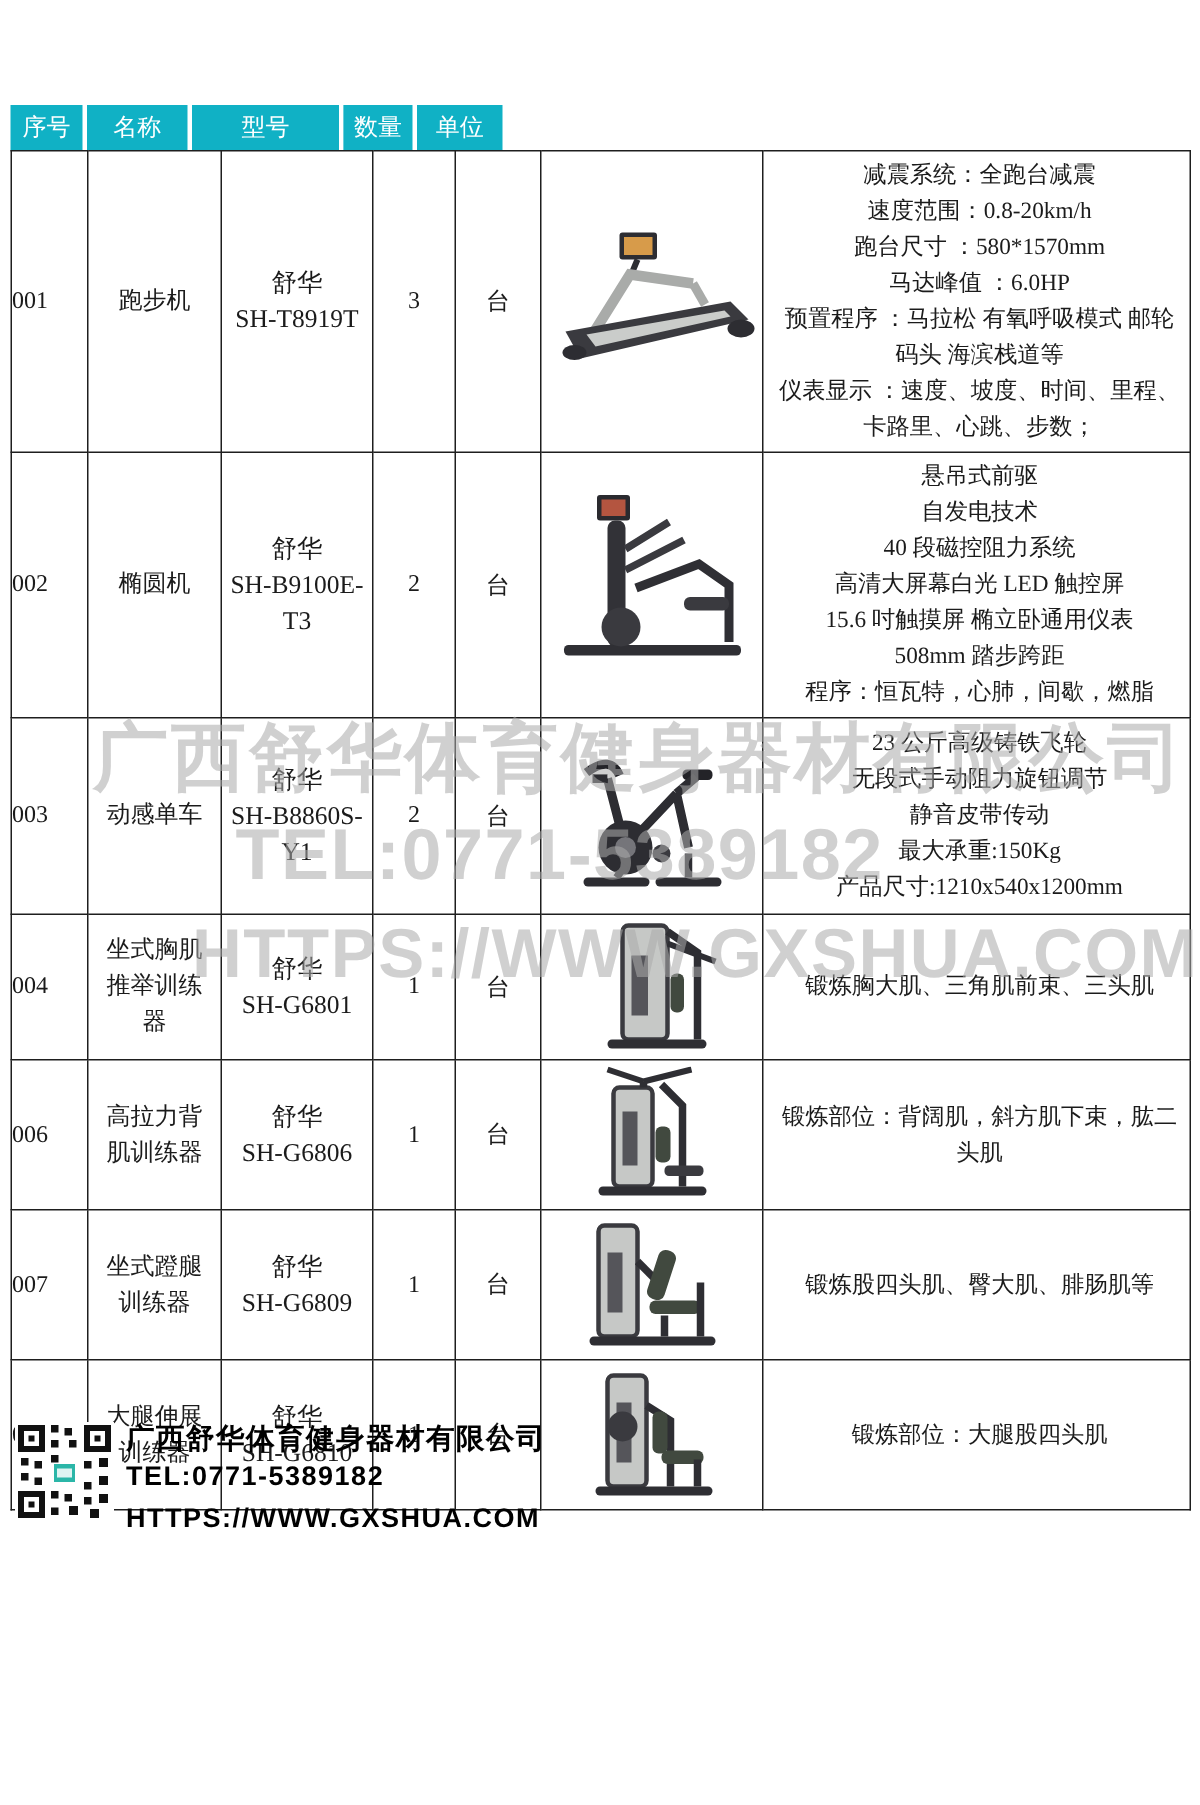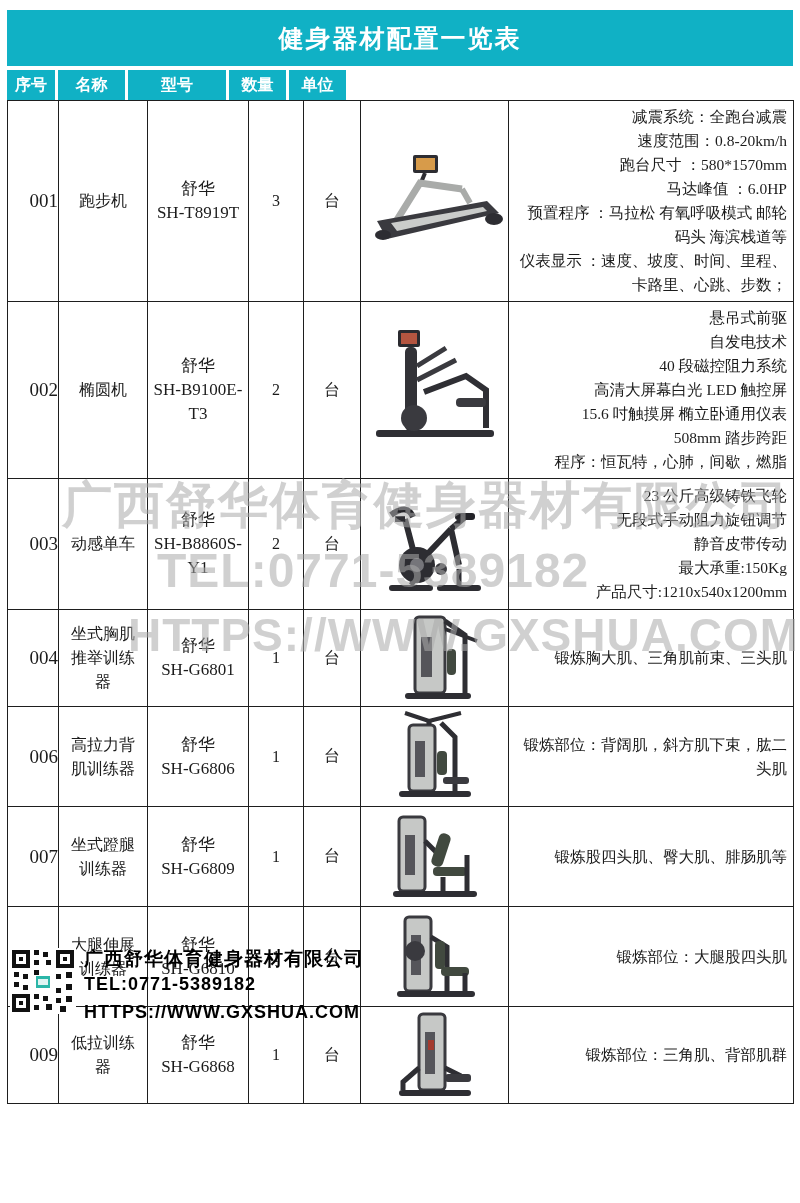--- a/index.html
+++ b/index.html
@@ -11,39 +11,39 @@
   .title-bar{
     position:absolute;left:7px;top:10px;width:786px;height:56px;
     background:#10b1c5;color:#ffffff;display:flex;align-items:center;justify-content:center;
     font-family:"Liberation Sans","DejaVu Sans",sans-serif;font-weight:bold;font-size:25px;letter-spacing:2px;
   }
   .header-row{
     position:absolute;left:7px;top:70px;width:786px;height:30px;display:flex;background:#ffffff;
   }
   .header-cell{
     background:#10b1c5;color:#ffffff;display:flex;align-items:center;justify-content:center;
-    font-family:"Liberation Sans","DejaVu Sans",sans-serif;font-weight:bold;font-size:16px;
+    font-family:"Liberation Sans","DejaVu Sans",sans-serif;font-weight:normal;font-size:16px;
     box-sizing:border-box;border-right:3px solid #ffffff;
   }
   .header-cell:last-child{border-right:none;}
   
   table.equip{
     position:absolute;left:7px;top:100px;width:786px;border-collapse:collapse;table-layout:fixed;
   }
   table.equip td{
     border:1px solid #1e1e1e;padding:0;vertical-align:middle;overflow:hidden;
   }
-  .c-no{text-align:right;font-size:19px;}
+  .c-no{text-align:left;font-size:16px;}
   .c-name{text-align:center;font-size:16px;line-height:24px;}
   .c-name .inner{display:inline-block;max-width:68px;word-break:break-all;}
   .c-model{text-align:center;font-size:17px;line-height:24px;white-space:pre-line;}
   .c-qty,.c-unit{text-align:center;font-size:16px;}
   .c-img{text-align:center;}
   .c-notes{font-size:15.5px;line-height:24px;padding:4px 6px 4px 10px !important;
-           white-space:pre-line;text-align:right;vertical-align:middle;}
+           white-space:pre-line;text-align:center;vertical-align:middle;}
   
   .wm{position:absolute;pointer-events:none;color:#ababab;opacity:.55;
       font-family:"Liberation Sans","DejaVu Sans",sans-serif;font-weight:bold;white-space:nowrap;z-index:5;}
   .wm1{left:62px;top:472px;font-size:50px;letter-spacing:2px;}
   .wm2{left:157px;top:543px;font-size:48px;letter-spacing:1px;}
   .wm3{left:128px;top:608px;font-size:46px;letter-spacing:1px;}
   
   .contact{position:absolute;left:0;top:0;z-index:6;pointer-events:none;}
   .contact .line{position:absolute;color:#000;font-family:"Liberation Sans","DejaVu Sans",sans-serif;
       font-weight:bold;white-space:nowrap;}
@@ -52,27 +52,26 @@
   .ct3{left:84px;top:1002px;font-size:18px;letter-spacing:1px;}
   .qr{position:absolute;left:10px;top:948px;}
   
   .machine{display:inline-block;vertical-align:middle;}
 </style>
 </head>
 <body>
 
 <div class="page">
 
-  <div class="title-bar">健身器材配置一览表</div>
 
   <div class="header-row">
     <div class="header-cell" style="width:51px">序号</div>
     <div class="header-cell" style="width:70px">名称</div>
     <div class="header-cell" style="width:101px">型号</div>
-    <div class="header-cell" style="width:60px">数量</div>
+    <div class="header-cell" style="width:49px">数量</div>
     <div class="header-cell" style="width:57px">单位</div>
   </div>
 
   <table class="equip">
     <colgroup>
       <col style="width:51px">
         <col style="width:89px">
         <col style="width:101px">
       <col style="width:55px">
         <col style="width:57px">
@@ -244,39 +243,20 @@
           <path d="M46,26 L62,36 L62,80" stroke="#2e2e33" stroke-width="5" fill="none"></path>
           <rect x="50" y="30" width="10" height="28" rx="4" fill="#41493f"></rect>
           <rect x="56" y="56" width="28" height="9" rx="4" fill="#41493f"></rect>
           <path d="M80,62 L80,80" stroke="#2e2e33" stroke-width="5"></path>
           <rect x="12" y="80" width="78" height="6" rx="3" fill="#2e2e33"></rect>
         </svg>
       </td>
       <td class="c-notes">锻炼部位：大腿股四头肌</td>
     </tr>
 
-    <tr style="height:97px">
-      <td class="c-no">009</td>
-      <td class="c-name"><span class="inner">低拉训练器</span></td>
-      <td class="c-model">舒华
-SH-G6868</td>
-      <td class="c-qty">1</td>
-      <td class="c-unit">台</td>
-      <td class="c-img">
-        <svg class="machine" width="92" height="90" viewBox="0 0 92 90">
-          <rect x="30" y="4" width="26" height="76" rx="4" fill="#c6c8c6" stroke="#3a3a3f" stroke-width="3"></rect>
-          <rect x="36" y="22" width="10" height="42" fill="#55555a"></rect>
-          <rect x="39" y="30" width="6" height="10" fill="#a33a2e"></rect>
-          <path d="M30,58 L14,72 L14,80 M56,58 L72,66" stroke="#2e2e33" stroke-width="5" fill="none"></path>
-          <rect x="56" y="64" width="26" height="8" rx="3" fill="#3a3a3f"></rect>
-          <rect x="10" y="80" width="72" height="6" rx="3" fill="#2e2e33"></rect>
-        </svg>
-      </td>
-      <td class="c-notes">锻炼部位：三角肌、背部肌群</td>
-    </tr>
   </tbody>
     </table>
 
   <div class="wm wm1">广西舒华体育健身器材有限公司</div>
   <div class="wm wm2">TEL:0771-5389182</div>
   <div class="wm wm3">HTTPS://WWW.GXSHUA.COM</div>
 
   <div class="contact">
     <svg class="qr" width="66" height="66" viewBox="0 0 66 66">
       <rect x="0" y="0" width="66" height="66" fill="#ffffff"></rect>

